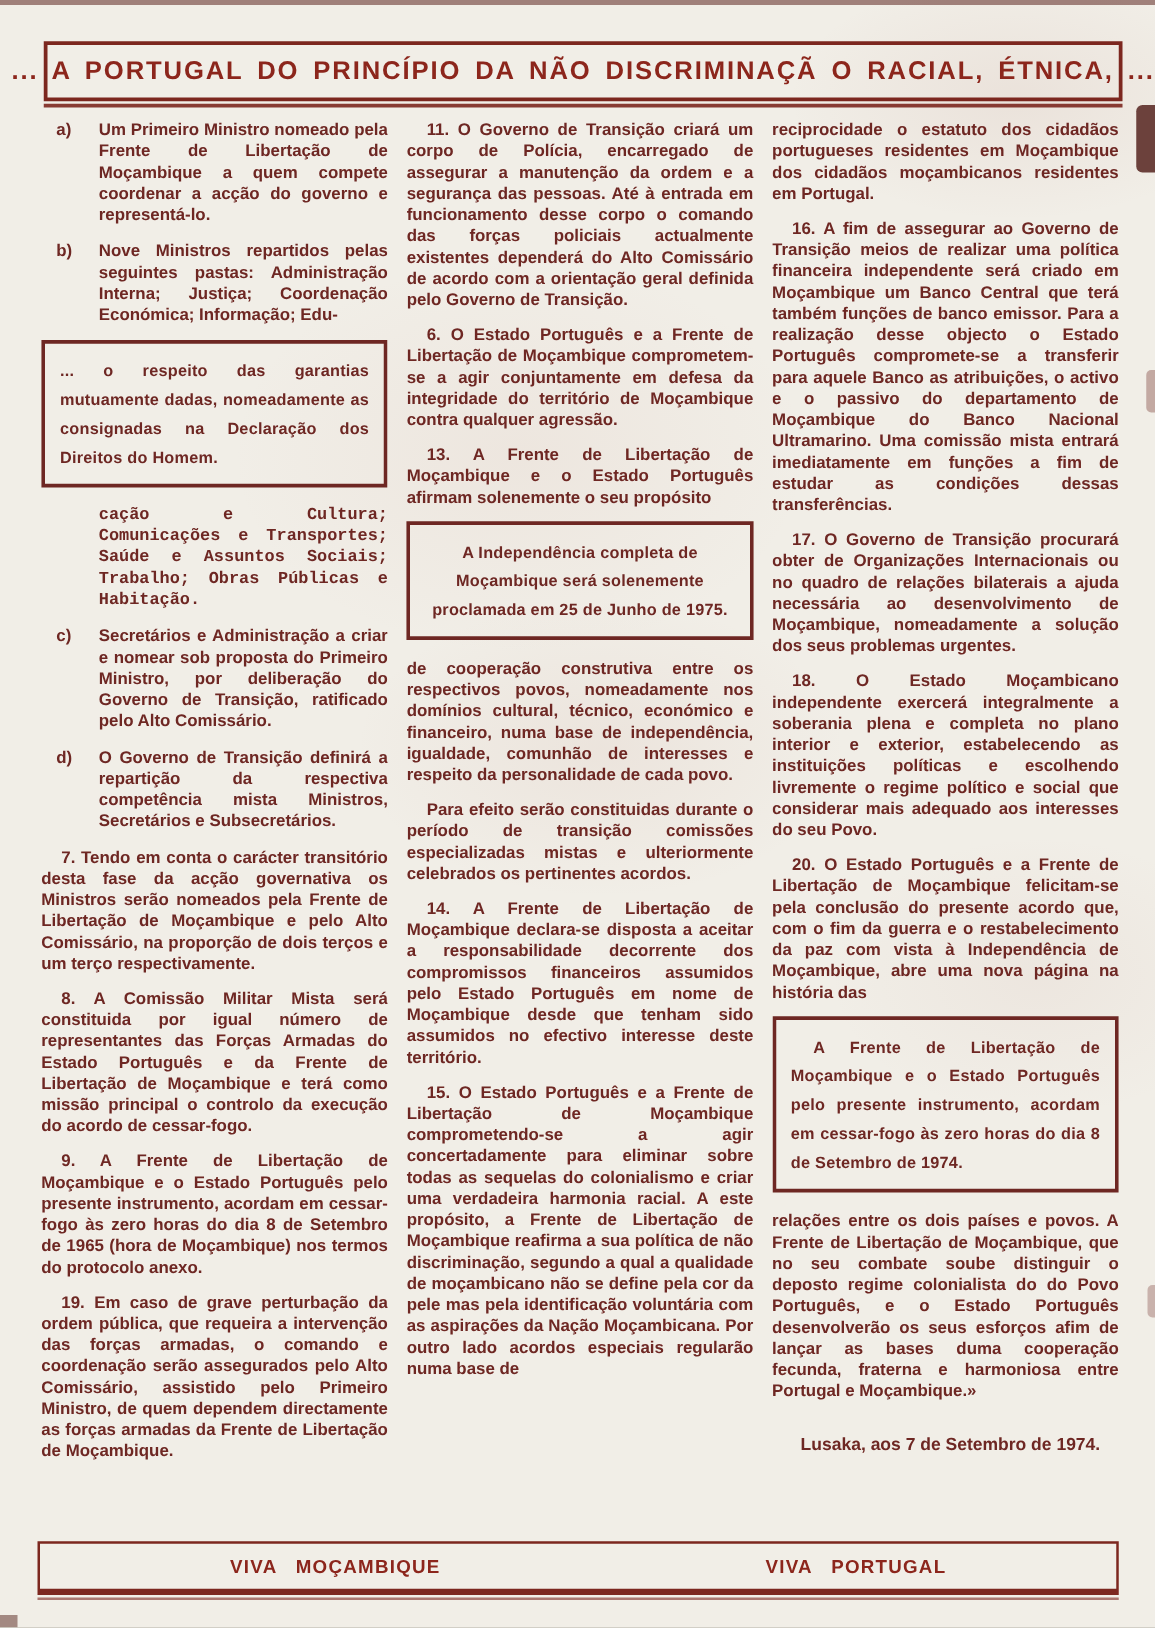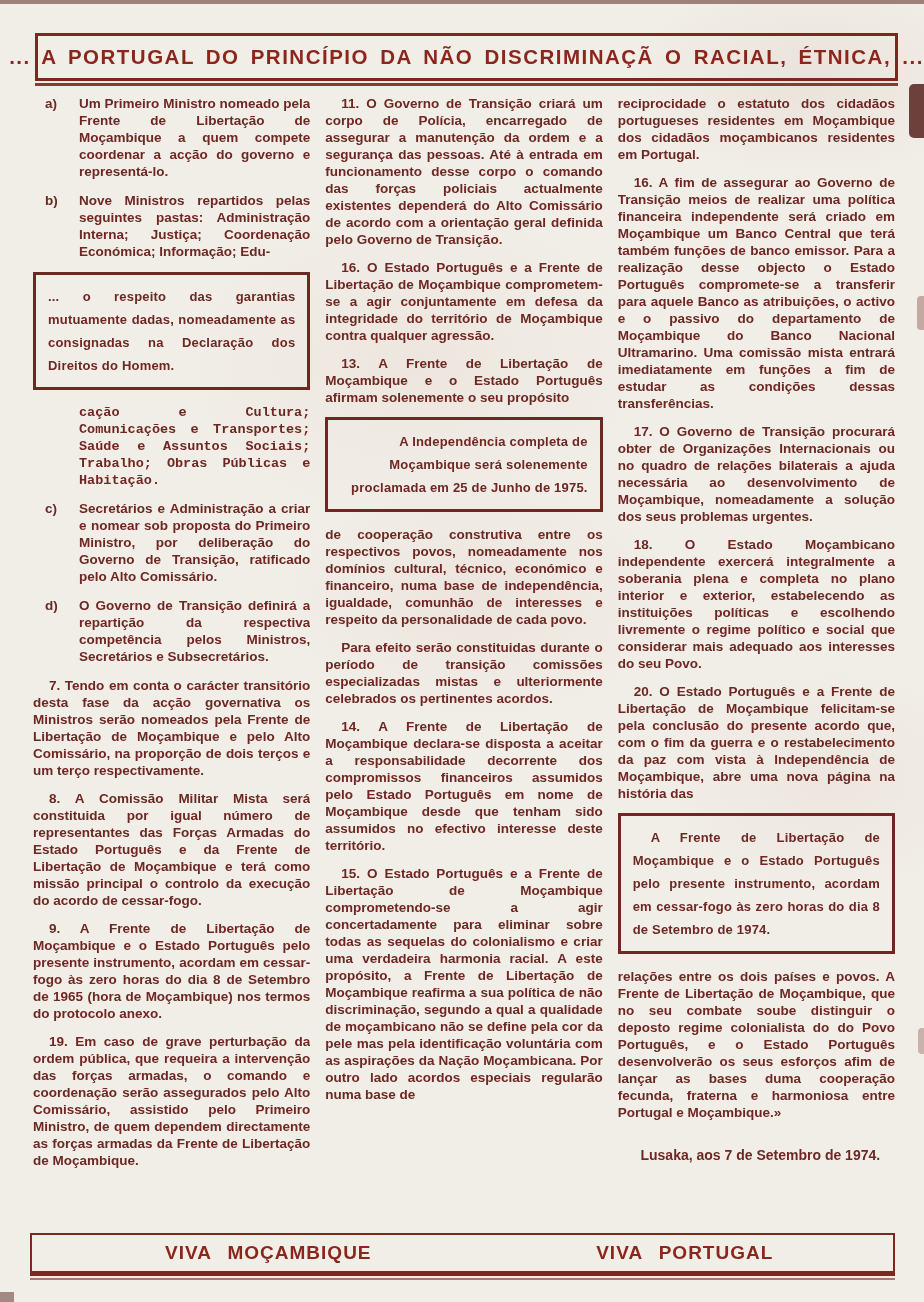--- a/index.html
+++ b/index.html
@@ -43,30 +43,30 @@
   .list-item{position:relative;padding-left:46px;margin:0 0 12px;}
   .list-label{position:absolute;left:12px;top:0;text-indent:0;}
   .list-cont{padding-left:46px;margin:0 0 11px;font-family:Liberation Mono, monospace;}
 
   .callout{
     border:3px solid #6e2723;
     padding:10px 12px;margin:4px 0 14px;
     font-size:13px;line-height:23px;letter-spacing:.2px;
     text-align:justify;
   }
-  .callout.no-justify{text-align:right;}
+  .callout.no-justify{text-align:center;}
   .callout.indent-first{text-indent:18px;}
 
   .dateline{margin:26px 0 0;text-indent:8px;text-align:center;font-size:14px;white-space:nowrap;}
 
   .banner-bottom{
     position:absolute;left:30px;right:29px;bottom:26px;height:36px;
     border:2px solid #7c271f;border-bottom-width:5px;
     display:grid;grid-template-columns:1fr 1fr;align-items:center;
-    font-size:19px;letter-spacing:1px;word-spacing:10px;color:#8c261c;padding-left:28px;
+    font-size:15px;letter-spacing:1px;word-spacing:10px;color:#8c261c;padding-left:28px;
   }
   .banner-bottom span{text-align:center;}
   .banner-bottom::after{content:"";position:absolute;left:-2px;right:-2px;bottom:-9px;height:2px;background:#7c271f;opacity:.6;}
 </style>
 </head>
 <body>
 
 <div class="page">
 
   <div class="scan-top"></div>
@@ -91,31 +91,31 @@
         <span>Nove Ministros repartidos pelas seguintes pastas: Administração Interna; Justiça; Coordenação Económica; Informação; Edu-</span>
       </div>
       <div class="callout">... o respeito das garantias mutuamente dadas, nomeadamente as consignadas na Declaração dos Direitos do Homem.</div>
       <div class="list-cont">cação e Cultura; Comunicações e Transportes; Saúde e Assuntos Sociais; Trabalho; Obras Públicas e Habitação.</div>
       <div class="list-item">
         <span class="list-label">c)</span>
         <span>Secretários e Administração a criar e nomear sob proposta do Primeiro Ministro, por deliberação do Governo de Transição, ratificado pelo Alto Comissário.</span>
       </div>
       <div class="list-item">
         <span class="list-label">d)</span>
-        <span>O Governo de Transição definirá a repartição da respectiva competência pelos Ministros, Secretários e Subsecretários.</span>
+        <span>O Governo de Transição definirá a repartição da respectiva competência mista Ministros, Secretários e Subsecretários.</span>
       </div>
       <p class="para">7. Tendo em conta o carácter transitório desta fase da acção governativa os Ministros serão nomeados pela Frente de Libertação de Moçambique e pelo Alto Comissário, na proporção de dois terços e um terço respectivamente.</p>
       <p class="para">8. A Comissão Militar Mista será constituida por igual número de representantes das Forças Armadas do Estado Português e da Frente de Libertação de Moçambique e terá como missão principal o controlo da execução do acordo de cessar-fogo.</p>
       <p class="para">9. A Frente de Libertação de Moçambique e o Estado Português pelo presente instrumento, acordam em cessar-fogo às zero horas do dia 8 de Setembro de 1965 (hora de Moçambique) nos termos do protocolo anexo.</p>
       <p class="para">19. Em caso de grave perturbação da ordem pública, que requeira a intervenção das forças armadas, o comando e coordenação serão assegurados pelo Alto Comissário, assistido pelo Primeiro Ministro, de quem dependem directamente as forças armadas da Frente de Libertação de Moçambique.</p>
     </div>
 
     <div class="col">
       <p class="para">11. O Governo de Transição criará um corpo de Polícia, encarregado de assegurar a manutenção da ordem e a segurança das pessoas. Até à entrada em funcionamento desse corpo o comando das forças policiais actualmente existentes dependerá do Alto Comissário de acordo com a orientação geral definida pelo Governo de Transição.</p>
-      <p class="para">16. O Estado Português e a Frente de Libertação de Moçambique comprometem-se a agir conjuntamente em defesa da integridade do território de Moçambique contra qualquer agressão.</p>
+      <p class="para">6. O Estado Português e a Frente de Libertação de Moçambique comprometem-se a agir conjuntamente em defesa da integridade do território de Moçambique contra qualquer agressão.</p>
       <p class="para">13. A Frente de Libertação de Moçambique e o Estado Português afirmam solenemente o seu propósito</p>
       <div class="callout no-justify">A Independência completa de Moçambique será solenemente proclamada em 25 de Junho de 1975.</div>
       <p class="cont">de cooperação construtiva entre os respectivos povos, nomeadamente nos domínios cultural, técnico, económico e financeiro, numa base de independência, igualdade, comunhão de interesses e respeito da personalidade de cada povo.</p>
       <p class="para">Para efeito serão constituidas durante o período de transição comissões especializadas mistas e ulteriormente celebrados os pertinentes acordos.</p>
       <p class="para">14. A Frente de Libertação de Moçambique declara-se disposta a aceitar a responsabilidade decorrente dos compromissos financeiros assumidos pelo Estado Português em nome de Moçambique desde que tenham sido assumidos no efectivo interesse deste território.</p>
       <p class="para">15. O Estado Português e a Frente de Libertação de Moçambique comprometendo-se a agir concertadamente para eliminar sobre todas as sequelas do colonialismo e criar uma verdadeira harmonia racial. A este propósito, a Frente de Libertação de Moçambique reafirma a sua política de não discriminação, segundo a qual a qualidade de moçambicano não se define pela cor da pele mas pela identificação voluntária com as aspirações da Nação Moçambicana. Por outro lado acordos especiais regularão numa base de</p>
     </div>
 
     <div class="col">
       <p class="cont">reciprocidade o estatuto dos cidadãos portugueses residentes em Moçambique dos cidadãos moçambicanos residentes em Portugal.</p>

